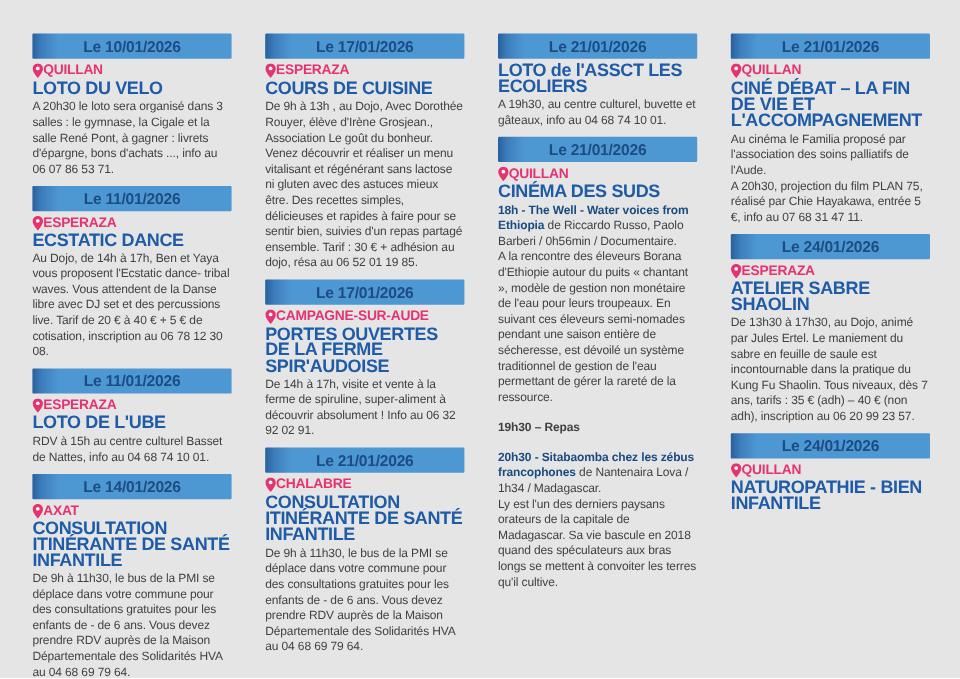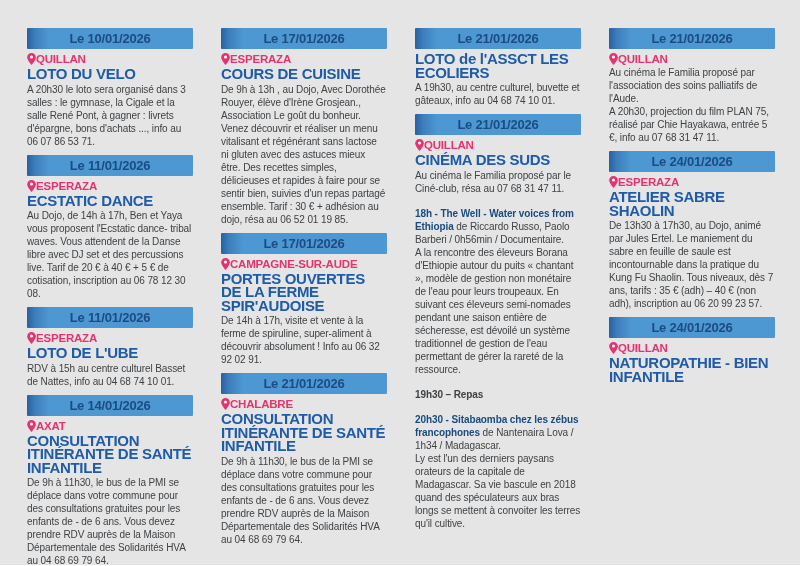--- a/index.html
+++ b/index.html
@@ -166,36 +166,36 @@
         <div class="event">
           <div class="date-banner">Le 21/01/2026</div>
           <div class="location">
             <svg class="pin" viewBox="0 0 10 14">
               <path d="M5 0C2.2 0 0 2.2 0 5c0 3.6 5 9 5 9s5-5.4 5-9C10 2.2 7.8 0 5 0z" fill="#e6326e"></path>
               <circle cx="5" cy="4.7" r="1.8" fill="#ffffff"></circle>
             </svg>
             <span class="loc-label">QUILLAN</span>
           </div>
           <div class="event-title">CINÉMA DES SUDS</div>
-          <p class="para"><span class="seg seg-n">Au cinéma le Familia proposé par le Ciné-club, résa au 07 68 31 47 11.</span></p>
           <p class="para"><span class="seg seg-bn">18h - The Well - Water voices from Ethiopia</span><span class="seg seg-n"> de Riccardo Russo, Paolo Barberi / 0h56min / Documentaire.</span><br><span class="seg seg-n">A la rencontre des éleveurs Borana d'Ethiopie autour du puits « chantant », modèle de gestion non monétaire de l'eau pour leurs troupeaux. En suivant ces éleveurs semi-nomades pendant une saison entière de sécheresse, est dévoilé un système traditionnel de gestion de l'eau permettant de gérer la rareté de la ressource.</span></p>
           <p class="para"><span class="seg seg-bd">19h30 – Repas</span></p>
           <p class="para"><span class="seg seg-bn">20h30 - Sitabaomba chez les zébus francophones</span><span class="seg seg-n"> de Nantenaira Lova / 1h34 / Madagascar.</span><br><span class="seg seg-n">Ly est l'un des derniers paysans orateurs de la capitale de Madagascar. Sa vie bascule en 2018 quand des spéculateurs aux bras longs se mettent à convoiter les terres qu'il cultive.</span></p>
         </div>
       </div>
       <div class="column">
         <div class="event">
           <div class="date-banner">Le 21/01/2026</div>
           <div class="location">
             <svg class="pin" viewBox="0 0 10 14">
               <path d="M5 0C2.2 0 0 2.2 0 5c0 3.6 5 9 5 9s5-5.4 5-9C10 2.2 7.8 0 5 0z" fill="#e6326e"></path>
               <circle cx="5" cy="4.7" r="1.8" fill="#ffffff"></circle>
             </svg>
             <span class="loc-label">QUILLAN</span>
           </div>
+          <div class="event-title">CINÉ DÉBAT – LA FIN DE VIE ET L'ACCOMPAGNEMENT</div>
           <p class="para"><span class="seg seg-n">Au cinéma le Familia proposé par l'association des soins palliatifs de l'Aude.</span><br><span class="seg seg-n">A 20h30, projection du film PLAN 75, réalisé par Chie Hayakawa, entrée 5 €, info au 07 68 31 47 11.</span></p>
         </div>
         <div class="event">
           <div class="date-banner">Le 24/01/2026</div>
           <div class="location">
             <svg class="pin" viewBox="0 0 10 14">
               <path d="M5 0C2.2 0 0 2.2 0 5c0 3.6 5 9 5 9s5-5.4 5-9C10 2.2 7.8 0 5 0z" fill="#e6326e"></path>
               <circle cx="5" cy="4.7" r="1.8" fill="#ffffff"></circle>
             </svg>
             <span class="loc-label">ESPERAZA</span>

